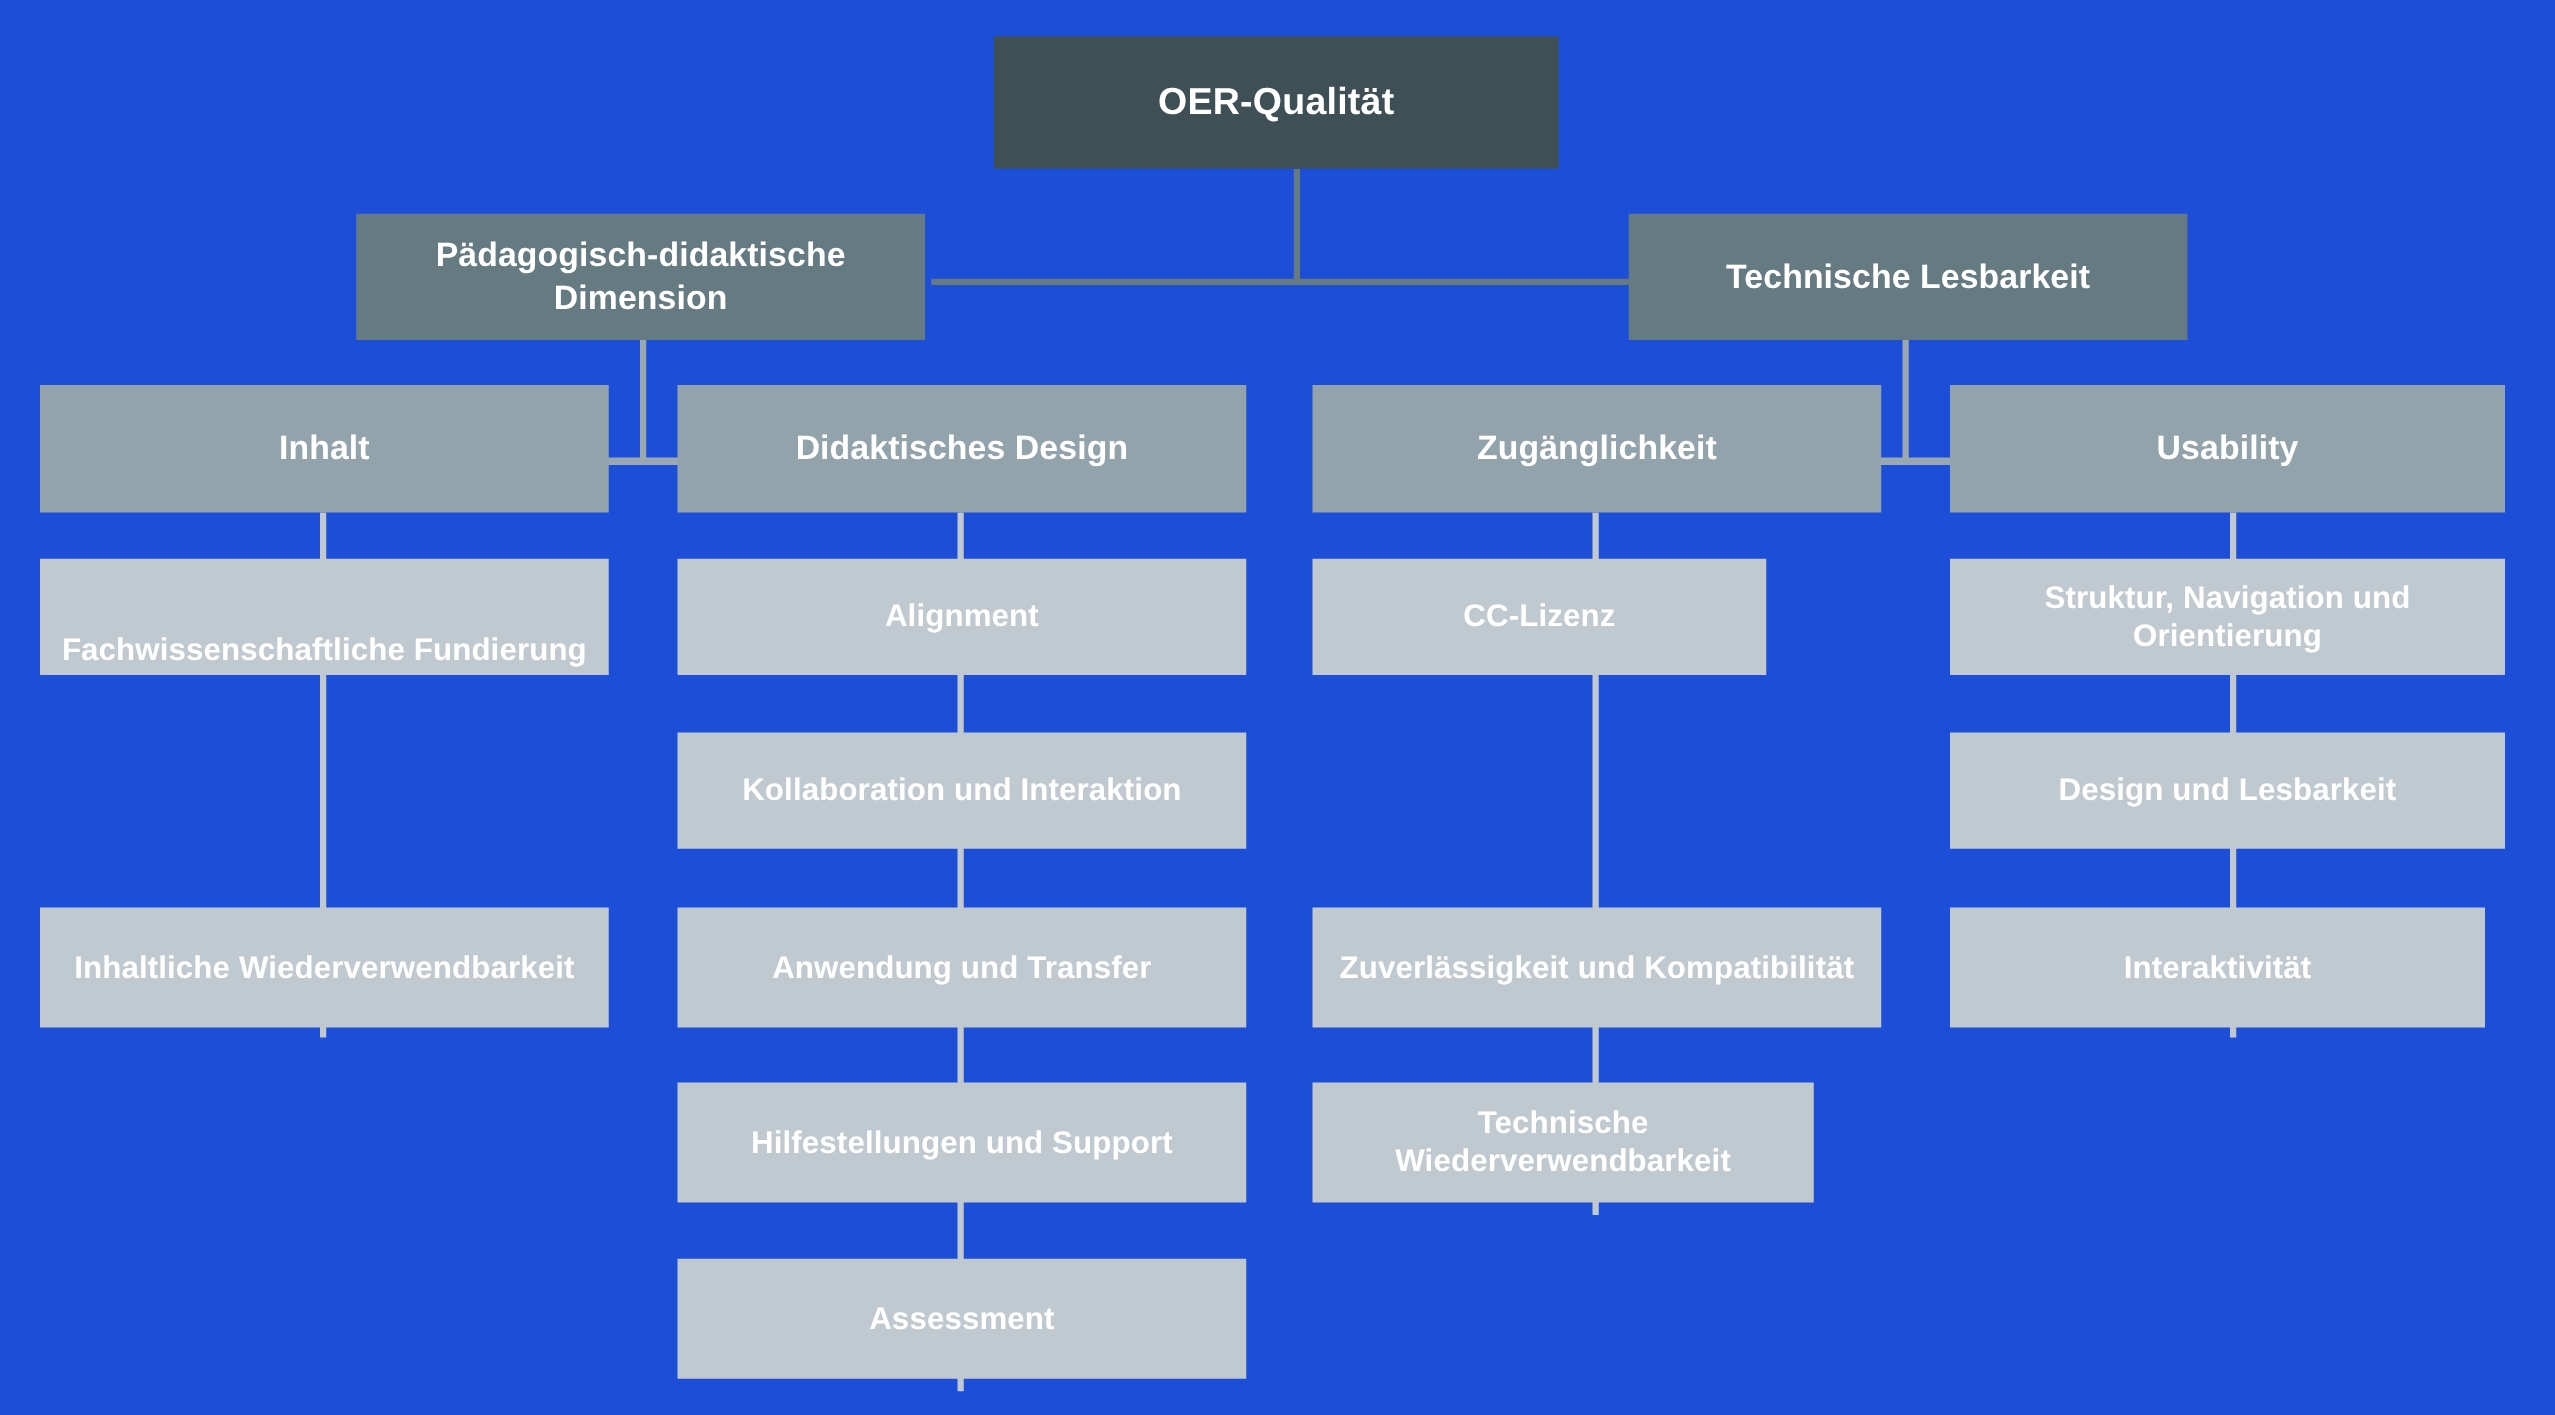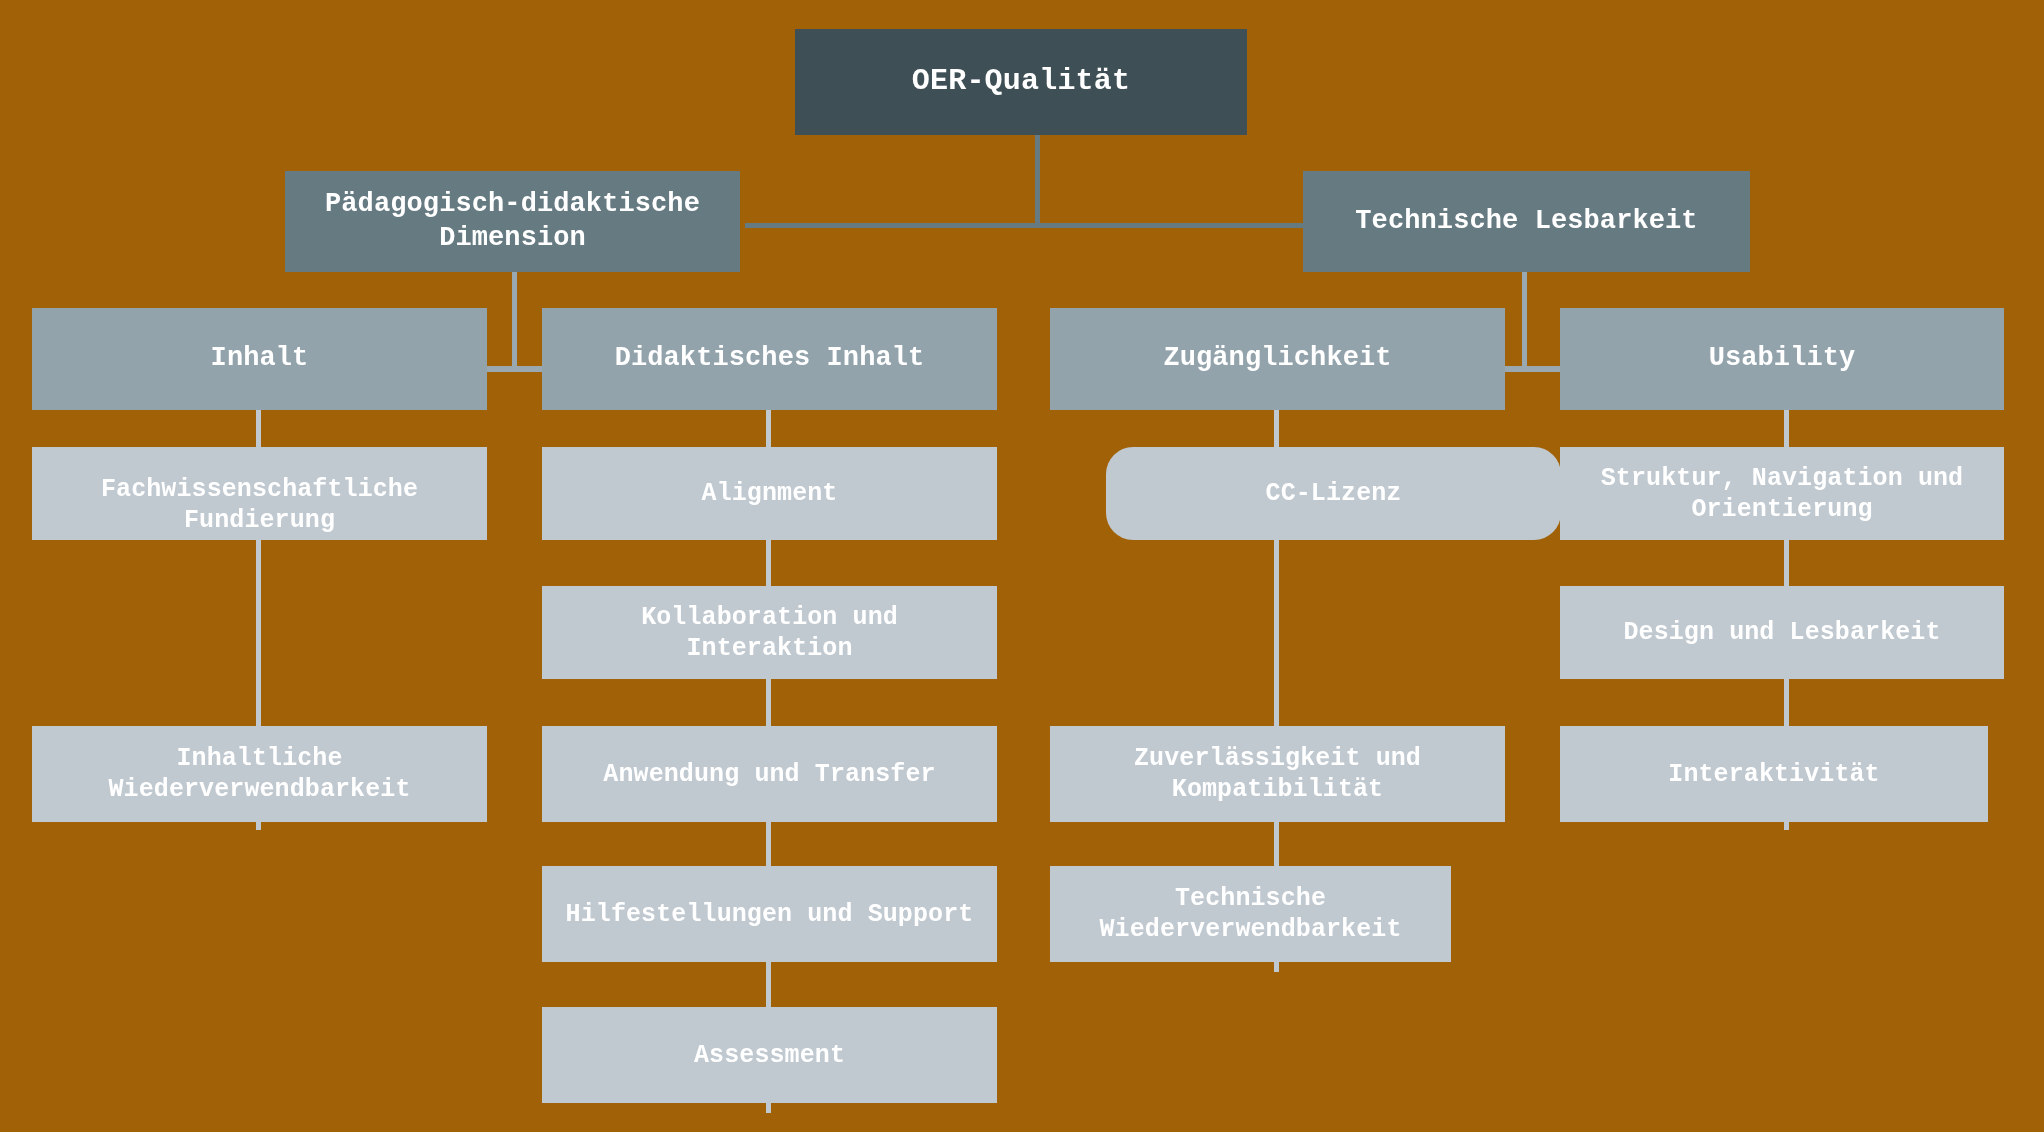--- a/index.html
+++ b/index.html
@@ -7,23 +7,22 @@
     padding: 0;
     background: #ffffff;
   }
   body {
     font-family: "Liberation Sans", sans-serif;
   }
   #canvas {
     position: relative;
     width: 2044px;
     height: 1132px;
-    background: #a16207;
+    background: #1d4ed8;
     overflow: hidden;
-    font-family: Liberation Mono, monospace;
   }
   .box {
     position: absolute;
     display: flex;
     align-items: center;
     justify-content: center;
     text-align: center;
     color: #ffffff;
     font-weight: bold;
     line-height: 1.24;
@@ -97,21 +96,21 @@
 
   <div class="box lvl-dim" style="left:1303px; top:171px; width:447px; height:101px;">
     <span>Technische Lesbarkeit</span>
   </div>
 
   <div class="box lvl-cat" style="left:32px; top:308px; width:455px; height:102px;">
     <span>Inhalt</span>
   </div>
 
   <div class="box lvl-cat" style="left:542px; top:308px; width:455px; height:102px;">
-    <span>Didaktisches Inhalt</span>
+    <span>Didaktisches Design</span>
   </div>
 
   <div class="box lvl-cat" style="left:1050px; top:308px; width:455px; height:102px;">
     <span>Zugänglichkeit</span>
   </div>
 
   <div class="box lvl-cat" style="left:1560px; top:308px; width:444px; height:102px;">
     <span>Usability</span>
   </div>
 
@@ -131,21 +130,21 @@
   <div class="box lvl-leaf" style="left:542px; top:726px; width:455px; height:96px;">
     <span>Anwendung und Transfer</span>
   </div>
   <div class="box lvl-leaf" style="left:542px; top:866px; width:455px; height:96px;">
     <span>Hilfestellungen und Support</span>
   </div>
   <div class="box lvl-leaf" style="left:542px; top:1007px; width:455px; height:96px;">
     <span>Assessment</span>
   </div>
 
-  <div class="box lvl-leaf" style="left:1106px; top:447px; width:455px; height:93px;border-radius:27px;">
+  <div class="box lvl-leaf" style="left:1050px; top:447px; width:363px; height:93px;">
     <span>CC-Lizenz</span>
   </div>
   <div class="box lvl-leaf" style="left:1050px; top:726px; width:455px; height:96px;">
     <span>Zuverlässigkeit und Kompatibilität</span>
   </div>
   <div class="box lvl-leaf" style="left:1050px; top:866px; width:401px; height:96px;">
     <span>Technische Wiederverwendbarkeit</span>
   </div>
 
   <div class="box lvl-leaf" style="left:1560px; top:447px; width:444px; height:93px;">

